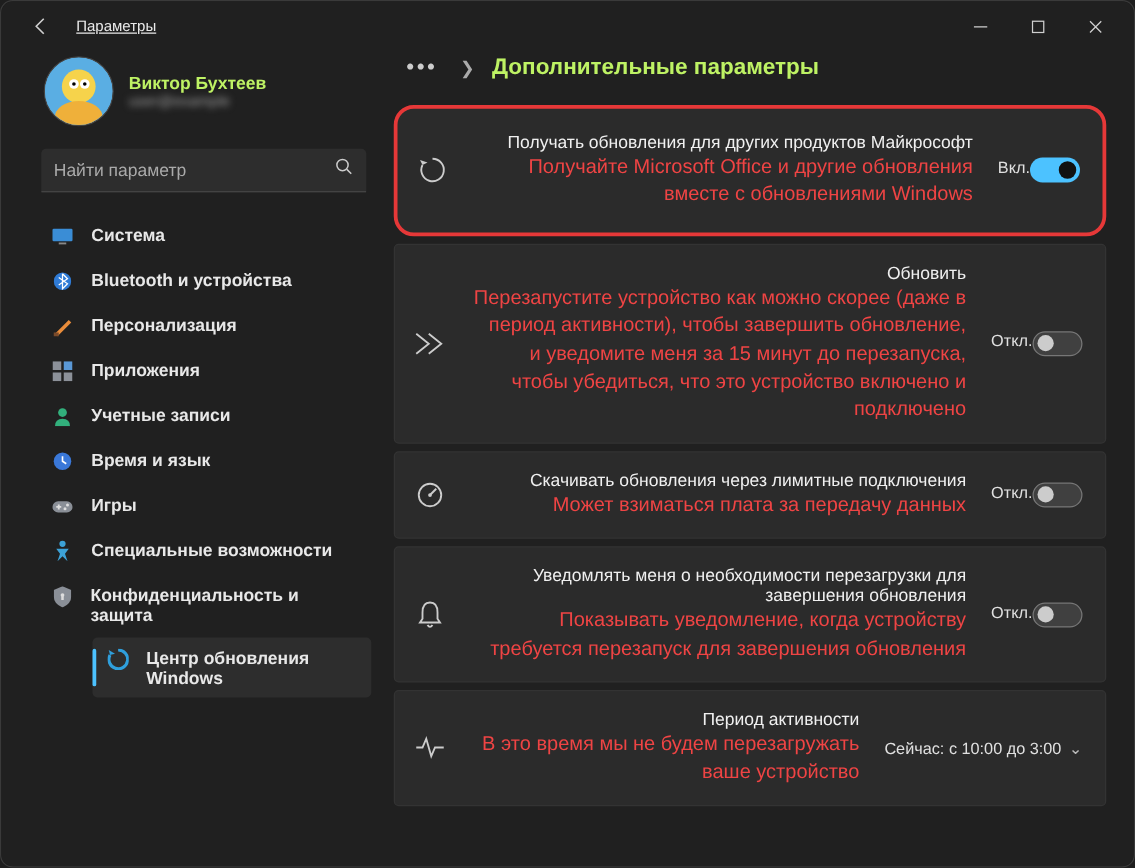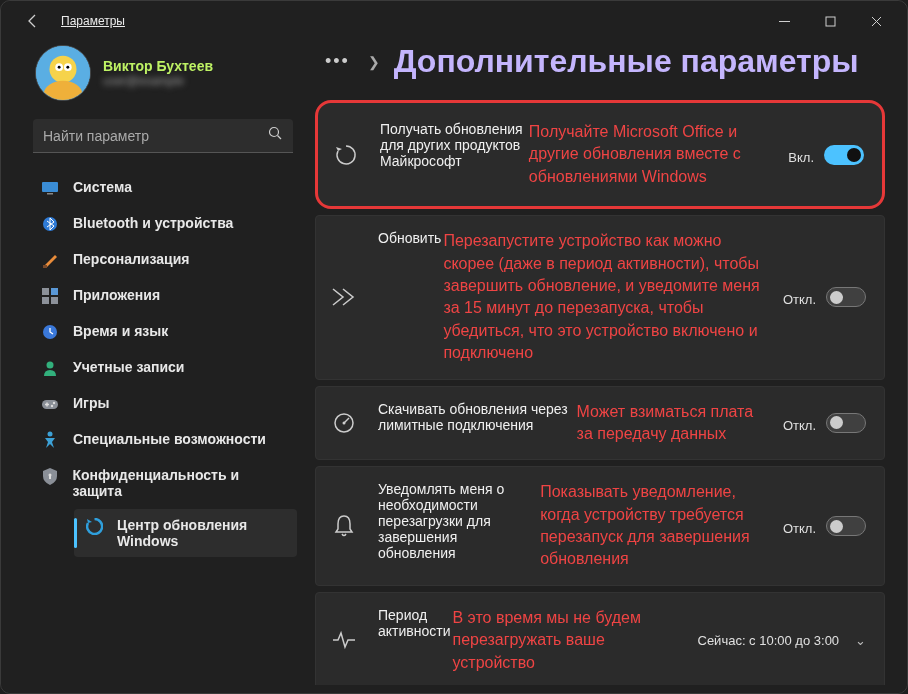--- a/index.html
+++ b/index.html
@@ -23,29 +23,29 @@
   .search .sicon { color:#ccc; }
   .nav { display:flex; flex-direction:column; gap:2px; }
   .nav-item { display:flex; gap:14px; padding: 8px 12px; border-radius:4px; font-size:14px; color:#e8e8e8; cursor:pointer;font-weight:bold;}
   .nav-item.active { background:#2d2d2d; position:relative;margin-left:45px;}
   .nav-item.active::before { content:""; position:absolute; left:0; top:9px; bottom:9px; width:3px; background:#4cc2ff; border-radius:2px;}
   .nav-item .nicon { width:18px; height:18px; display:flex; align-items:center; justify-content:center; font-size:16px;}
   .main { flex:1; padding: 0 22px 0 0; overflow-y:auto;}
   .header-row { display:flex; align-items:center; gap:14px; padding: 2px 0 20px 10px;}
   .dots { font-size:18px; color:#ccc; letter-spacing:2px; padding:0 4px;}
   .chev { color:#aaa; font-size:14px;}
-  .page-title { font-size:32px; font-weight:600; color:#c4b5fd;}
+  .page-title { font-size:18px; font-weight:600; color:#bef264;}
   .cards { display:flex; flex-direction:column; gap:6px; padding-left:4px;}
   .card { background:#2b2b2b; border:1px solid #333; border-radius:4px; padding: 14px 18px 14px 14px; display:flex; align-items:center; gap:20px;}
   .card.highlight { border:3px solid #e63838; border-radius:16px; padding: 18px 18px 18px 14px;}
   .cicon { width:28px; min-width:28px; height:28px; display:flex; align-items:center; justify-content:center; color:#d0d0d0;}
-  .ctext { flex:1; display:flex; flex-direction:row; gap:2px; }
+  .ctext { flex:1; display:flex; flex-direction:column; gap:2px;text-align:right; }
   .ctitle { font-size:14px; color:#f0f0f0; }
   .cdesc { font-size:16px; color:#ef4444; line-height:1.4;}
-  .cextra { display:flex; align-items:flex-end; gap:10px; color:#e0e0e0; font-size:13px;}
+  .cextra { display:flex; align-items:flex-start; color:#e0e0e0; font-size:13px;}
   .toggle { width:40px; height:20px; border-radius:10px; position:relative; }
   .toggle.on { background:#4cc2ff; }
   .toggle.on::after { content:""; position:absolute; right:3px; top:3px; width:14px; height:14px; background:#111; border-radius:50%;}
   .toggle.off { background:#404040; border:1px solid #777;}
   .toggle.off::after { content:""; position:absolute; left:3px; top:2.5px; width:13px; height:13px; background:#ccc; border-radius:50%;}
   .chevr { color:#bbb; font-size:13px; margin-left:6px;}
 </style>
 </head>
 <body>
 
@@ -137,34 +137,34 @@
                 <rect x="9" y="0" width="7" height="7" fill="#5a98d6"></rect>
                 <rect x="0" y="9" width="7" height="7" fill="#8c9199"></rect>
                 <rect x="9" y="9" width="7" height="7" fill="#8c9199"></rect>
               </svg>
             </span>
             <span>Приложения</span>
           </div>
           <div class="nav-item">
             <span class="nicon">
               <svg width="16" height="16">
+                <circle cx="8" cy="5" r="3.5" fill="#32b07c"></circle>
+                <path d="M2 16 Q2 10 8 10 Q14 10 14 16 Z" fill="#32b07c"></path>
+              </svg>
+            </span>
+            <span>Учетные записи</span>
+          </div>
+          <div class="nav-item">
+            <span class="nicon">
+              <svg width="16" height="16">
                 <circle cx="8" cy="8" r="7" fill="#3a78d9"></circle>
                 <path d="M8 4 L8 8 L11 10" stroke="#fff" stroke-width="1.3" fill="none"></path>
               </svg>
             </span>
             <span>Время и язык</span>
-          </div>
-          <div class="nav-item">
-            <span class="nicon">
-              <svg width="16" height="16">
-                <circle cx="8" cy="5" r="3.5" fill="#32b07c"></circle>
-                <path d="M2 16 Q2 10 8 10 Q14 10 14 16 Z" fill="#32b07c"></path>
-              </svg>
-            </span>
-            <span>Учетные записи</span>
           </div>
           <div class="nav-item">
             <span class="nicon">
               <svg width="18" height="14" viewBox="0 0 18 14">
                 <rect x="1" y="3" width="16" height="9" rx="4.5" fill="#8a8f97"></rect>
                 <circle cx="13" cy="6" r="1.2" fill="#ddd"></circle>
                 <circle cx="11" cy="9" r="1.2" fill="#ddd"></circle>
                 <path d="M4 7.5 L8 7.5 M6 5.5 L6 9.5" stroke="#ddd" stroke-width="1.5"></path>
               </svg>
             </span>

